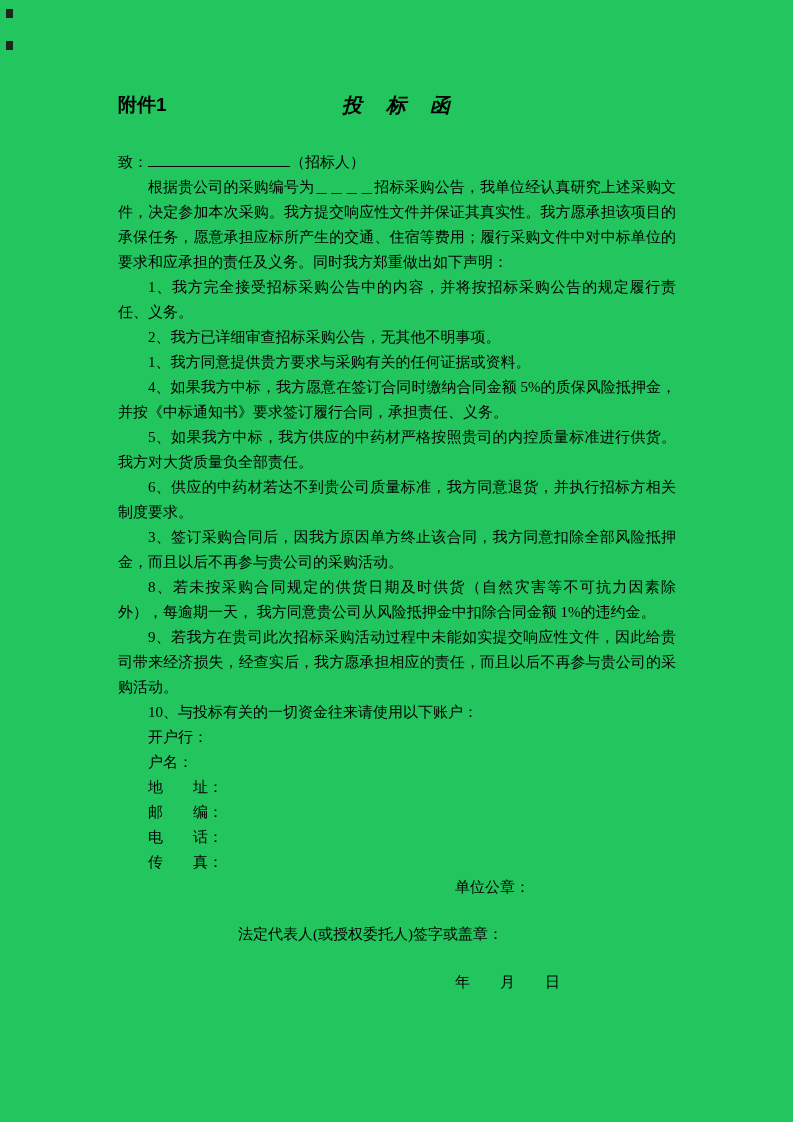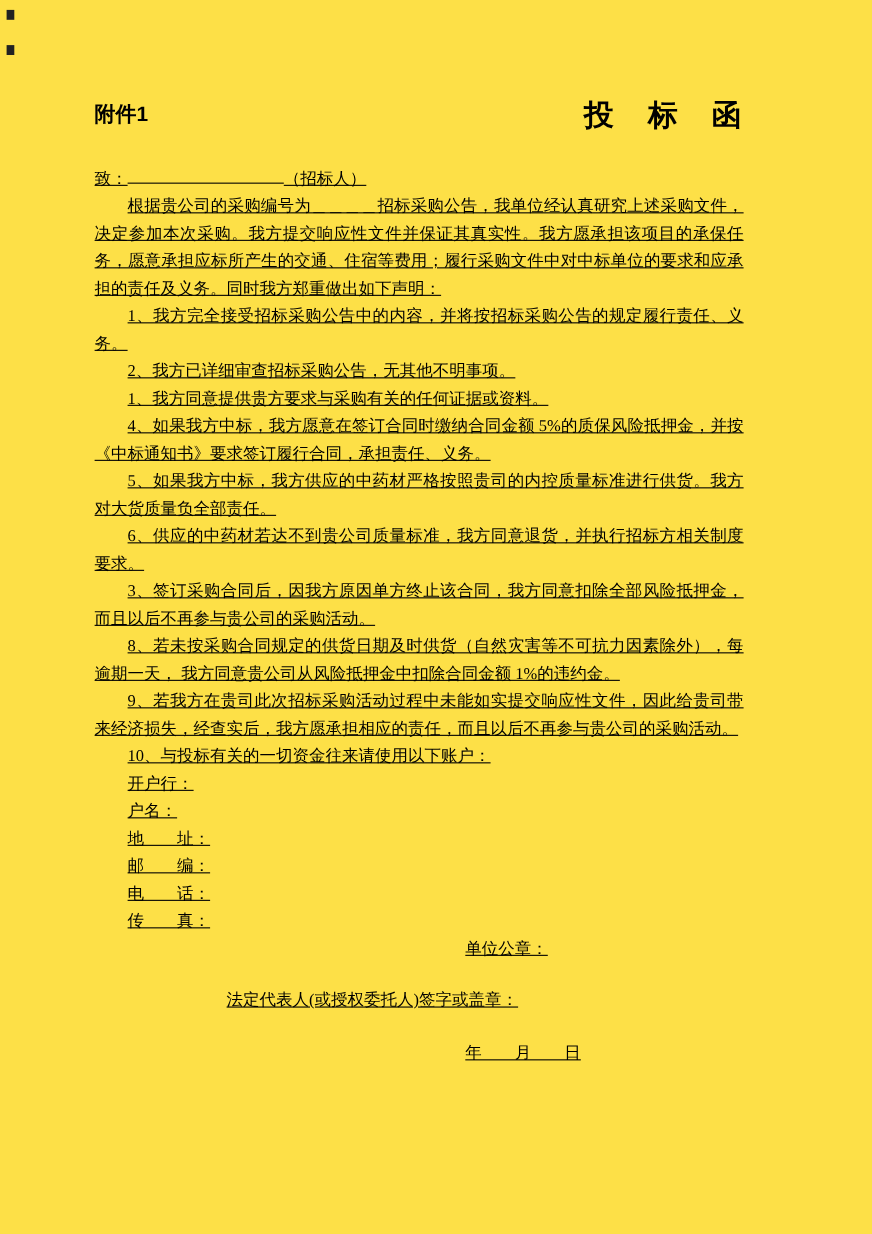--- a/index.html
+++ b/index.html
@@ -5,27 +5,27 @@
   html, body {
     margin: 0;
     padding: 0;
     background: #ffffff;
   }
   .page {
     position: relative;
     width: 793px;
     height: 1122px;
     margin: 0 auto;
-    background: #fde047;
+    background: #22c55e;
     color: #000000;
     font-family: "Liberation Serif", "DejaVu Serif", serif;
     font-size: 15px;
     line-height: 25px;
     box-sizing: border-box;
-    padding: 86px 117px 0 86px;
+    padding: 86px 117px 0 118px;
     overflow: hidden;
   }
   .artifact {
     position: absolute;
     background: #222222;
   }
   .artifact-1 { left: 6px; top: 9px;  width: 7px; height: 9px; }
   .artifact-2 { left: 6px; top: 41px; width: 7px; height: 9px; }
 
   .doc-header {
@@ -36,28 +36,29 @@
   .attachment {
     position: absolute;
     left: 0;
     top: 7px;
     font-family: "Liberation Sans", "DejaVu Sans", sans-serif;
     font-weight: bold;
     font-size: 19px;
     line-height: 24px;
   }
   .title {
-    text-align: right;
+    text-align: center;
     font-family: "Liberation Sans", "DejaVu Sans", sans-serif;
     font-weight: bold;
-    font-size: 27px;
+    font-size: 20px;
     line-height: 38px;
     letter-spacing: 2px;
+    font-style: italic;
   }
-  p { margin: 0; text-decoration: underline; }
+  p { margin: 0; }
   .salutation { text-indent: 0; }
   .blank-line {
     display: inline-block;
     width: 142px;
     height: 16px;
     border-bottom: 1px solid #000000;
     vertical-align: baseline;
   }
   .para {
     text-indent: 2em;

